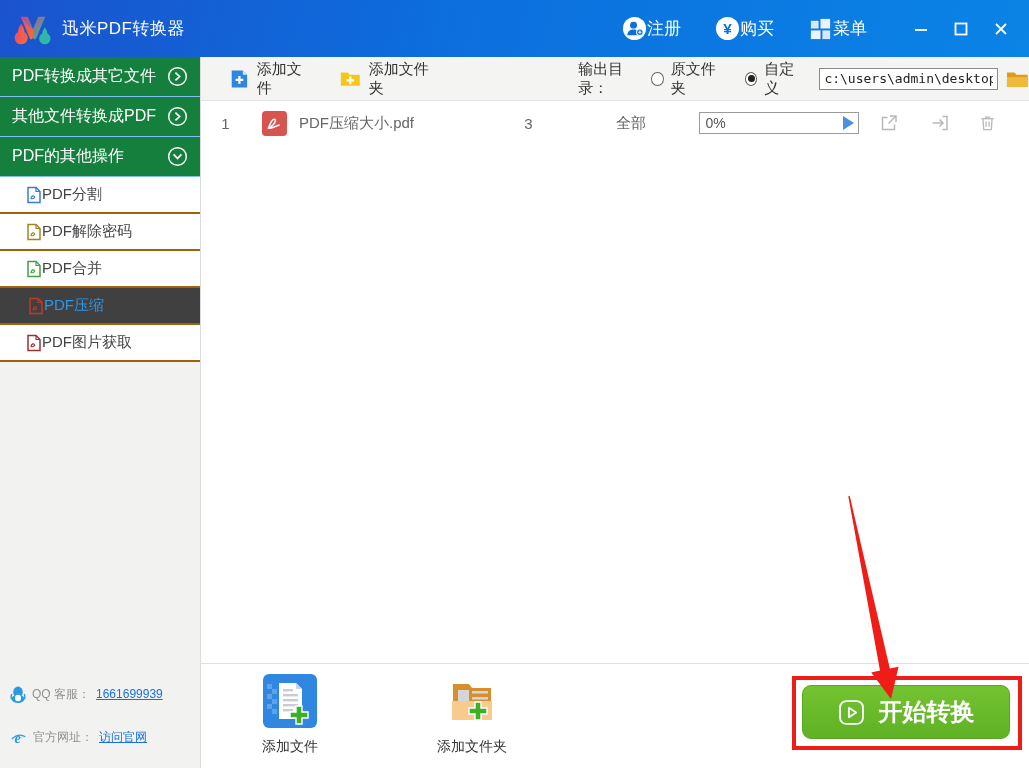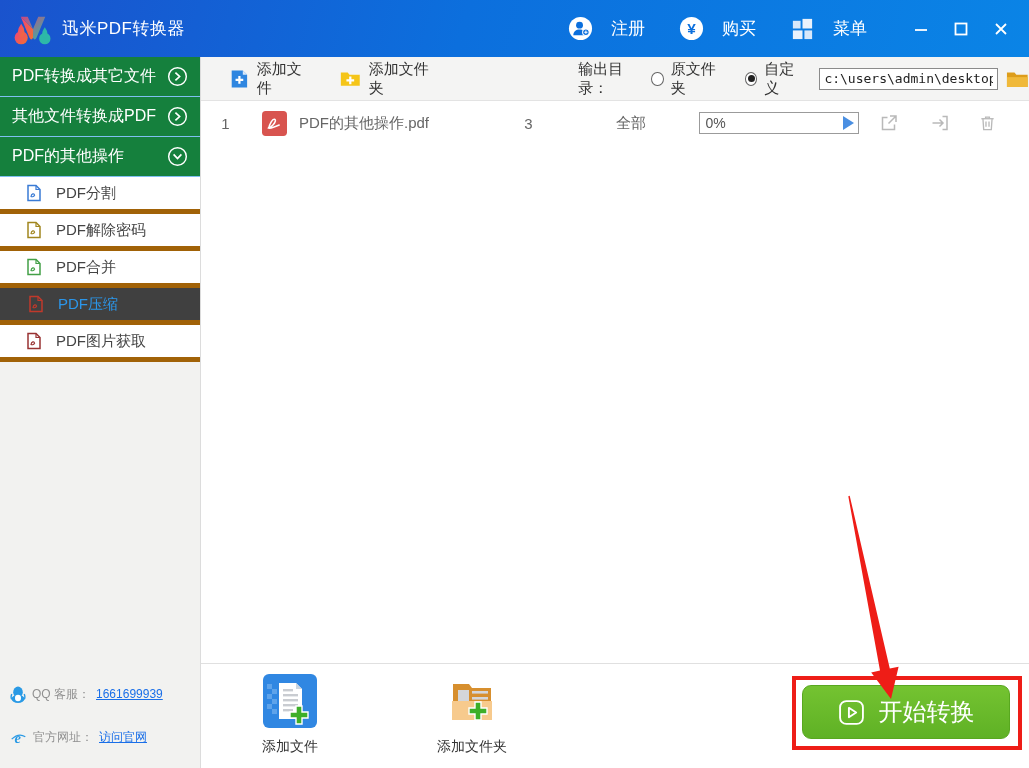--- a/index.html
+++ b/index.html
@@ -11,35 +11,35 @@
   }
   
   .titlebar {
     position:absolute; left:0; top:0; width:1029px; height:57px;
     background:linear-gradient(105deg,#1a53cd 0%,#0c6fdd 45%,#0a84e6 100%);
     display:flex; align-items:center; color:#fff;
   }
   .logo { margin-left:12px; width:42px; height:42px; flex:0 0 auto; }
   .app-title { font-size:17px; margin-left:8px; letter-spacing:.5px; }
   .tb-right { position:absolute; right:0; top:0; height:57px; display:flex; align-items:center; }
-  .tb-btn { display:flex; align-items:center; gap:18px; font-size:17px; cursor:pointer; margin-right:34px; }
+  .tb-btn { display:flex; align-items:center; gap:0; font-size:17px; cursor:pointer; margin-right:34px; }
   .win-controls { display:flex; align-items:center; margin-right:8px; }
   .win-btn { width:40px; height:57px; display:flex; align-items:center; justify-content:center; cursor:pointer; }
   
   .sidebar { position:absolute; left:0; top:57px; width:201px; height:711px; background:#f2f2f0; border-right:1px solid #dcdcdc; }
   .side-cat {
     height:40px; background:#15803d; color:#fff; font-size:16px;
     display:flex; align-items:center; padding:0 12px;
     border-bottom:1px solid #7fc0f2; cursor:pointer;
   }
   .side-cat .cat-label { flex:1; }
   .side-item {
     height:37px; background:#fff; display:flex; align-items:center;
-    padding-left:26px; gap:14px; font-size:15px; color:#444;
-    border-bottom:5px solid #a16207; cursor:pointer;
+    padding-left:26px; font-size:15px; color:#444;
+    border-bottom:2px solid #a16207; cursor:pointer;
   }
   .side-item.selected { background:#404040; color:#2b96ea;padding-left:28px; }
   .side-support { position:absolute; left:10px; bottom:22px; font-size:12px; color:#909090; }
   .support-line { display:flex; align-items:center; gap:6px; margin-top:26px; }
   .support-link { color:#1a6fe8; text-decoration:underline; cursor:pointer; }
   
   .main { position:absolute; left:201px; top:57px; width:828px; height:724px; background:#fff; }
   .toolbar {
     height:44px; background:#f4f4f3; border-bottom:1px solid #e3e3e3;
     display:flex; align-items:center; font-size:15px; color:#333;
@@ -67,21 +67,21 @@
   .progress-text { font-size:14px; color:#555; padding-left:6px; flex:1; text-align:left; }
   .progress-play { width:0; height:0; border-left:11px solid #4a8fe2; border-top:7px solid transparent; border-bottom:7px solid transparent; margin-right:4px; }
   
   .bottombar { position:absolute; left:0; top:606px; width:828px; height:105px; background:#fff; border-top:1px solid #e0e0e0; }
   .big-action { position:absolute; width:110px; text-align:center; cursor:pointer; }
   .big-action .lbl { display:block; margin-top:6px; font-size:14px; color:#333; }
   .start-btn {
     position:absolute; left:601px; top:21px; width:208px; height:54px;
     background:linear-gradient(#74c331,#5fb125); border:1px solid #58a81f; border-radius:9px;
     display:flex; align-items:center; justify-content:center; gap:14px;
-    color:#fff; font-size:24px; font-weight:normal; cursor:pointer;
+    color:#fff; font-size:24px; font-weight:bold; cursor:pointer;
   }
   
   .overlay { position:absolute; left:0; top:0; width:1029px; height:768px; pointer-events:none; z-index:50; }
 </style>
 </head>
 <body>
 
 <div class="titlebar">
   <svg class="logo" viewBox="0 0 48 48">
     <defs>
@@ -268,21 +268,21 @@
   </div>
 
 
   <div class="trow">
     <div class="col-idx">1</div>
     <div class="col-name cell-name">
       <svg width="25" height="25" viewBox="0 0 24 24">
         <rect width="24" height="24" rx="3.5" fill="#d8544f"></rect>
         <path d="M6.5 16.5 c1-4.5 3.5-9 5.5-8.5 c1.8 0.5 0.5 3.5 -1.5 5.5 c-1.8 1.8-4.2 3-5 2.6 c1.8 1 8-1.2 11-2.6" fill="none" stroke="#fff" stroke-width="1.5" stroke-linecap="round"></path>
       </svg>
-      <span>PDF的其他操作.pdf</span>
+      <span>PDF压缩大小.pdf</span>
     </div>
     <div class="col-pages">3</div>
     <div class="col-sel">全部</div>
     <div class="col-status">
       <div class="progress-box">
         <span class="progress-text">0%</span>
         <span class="progress-play"></span>
       </div>
     </div>
     <div class="col-open cell-icon">

